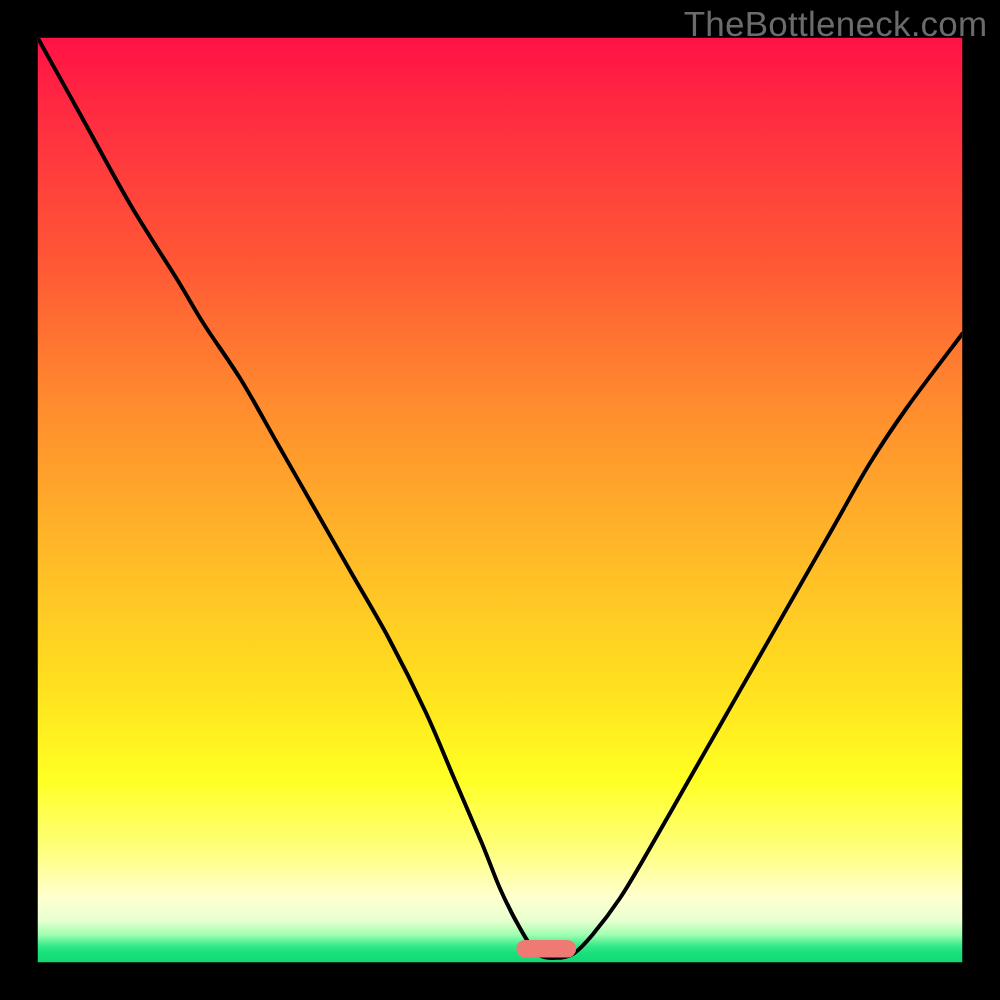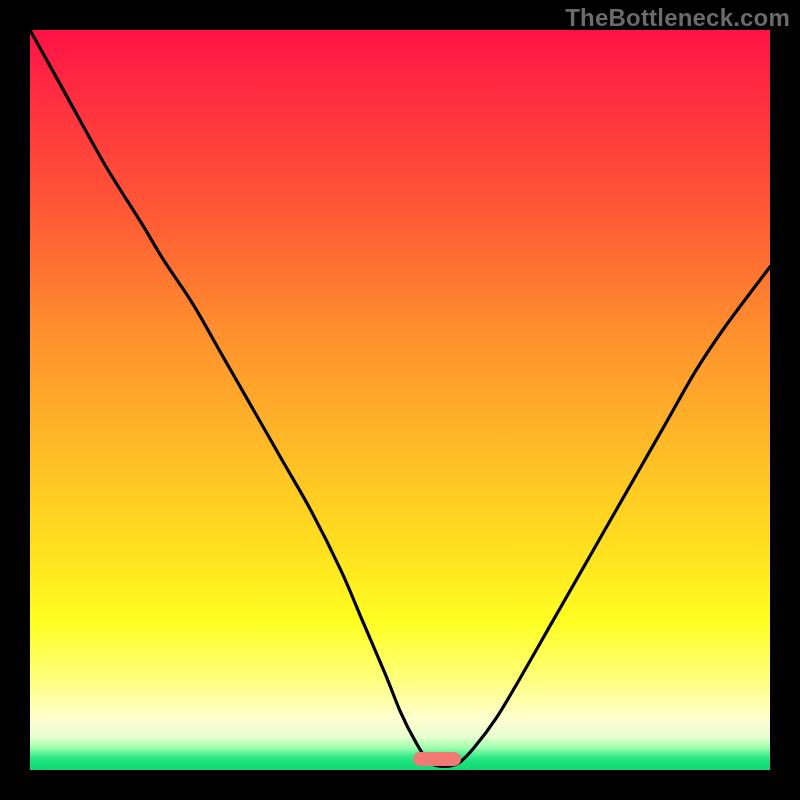--- a/index.html
+++ b/index.html
@@ -14,22 +14,22 @@
     position: relative;
     width: 800px;
     height: 800px;
     background: #000;
   }
   .watermark {
     position: absolute;
     top: 4px;
     right: 10px;
     font-family: Arial, Helvetica, sans-serif;
-    font-size: 24px;
-    font-weight: 700;
+    font-size: 28px;
+    font-weight: 400;
     color: #6b6b6b;
     letter-spacing: 0.2px;
     z-index: 10;
   }
   .plot {
     position: absolute;
     left: 30px;
     top: 30px;
     width: 740px;
     height: 740px;

